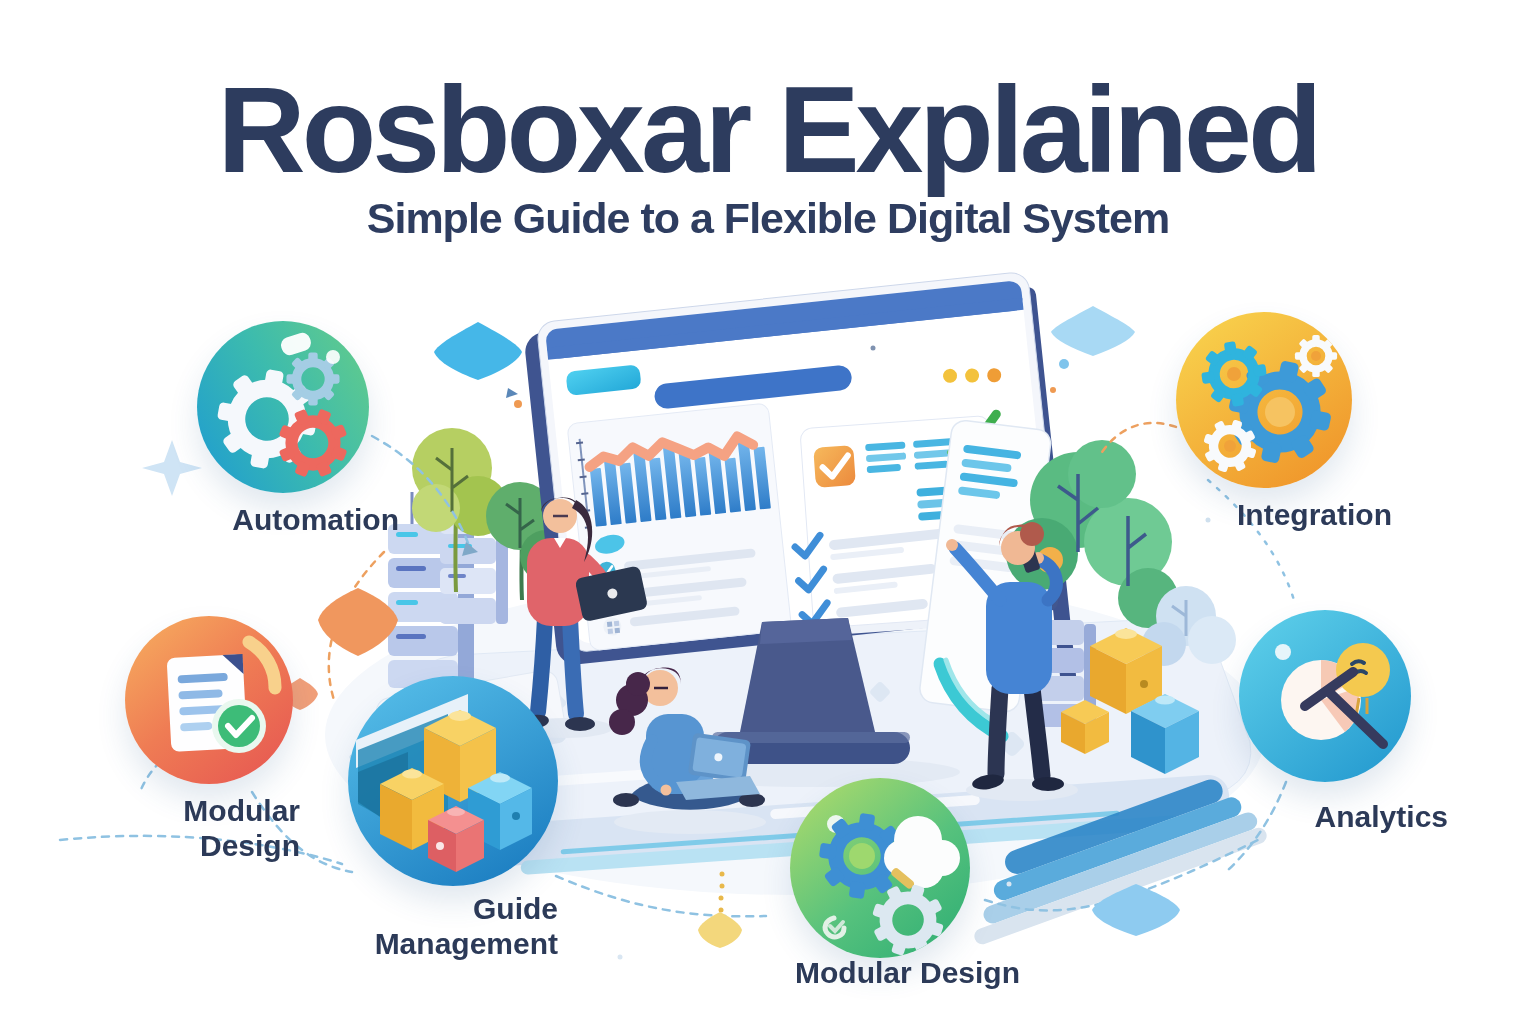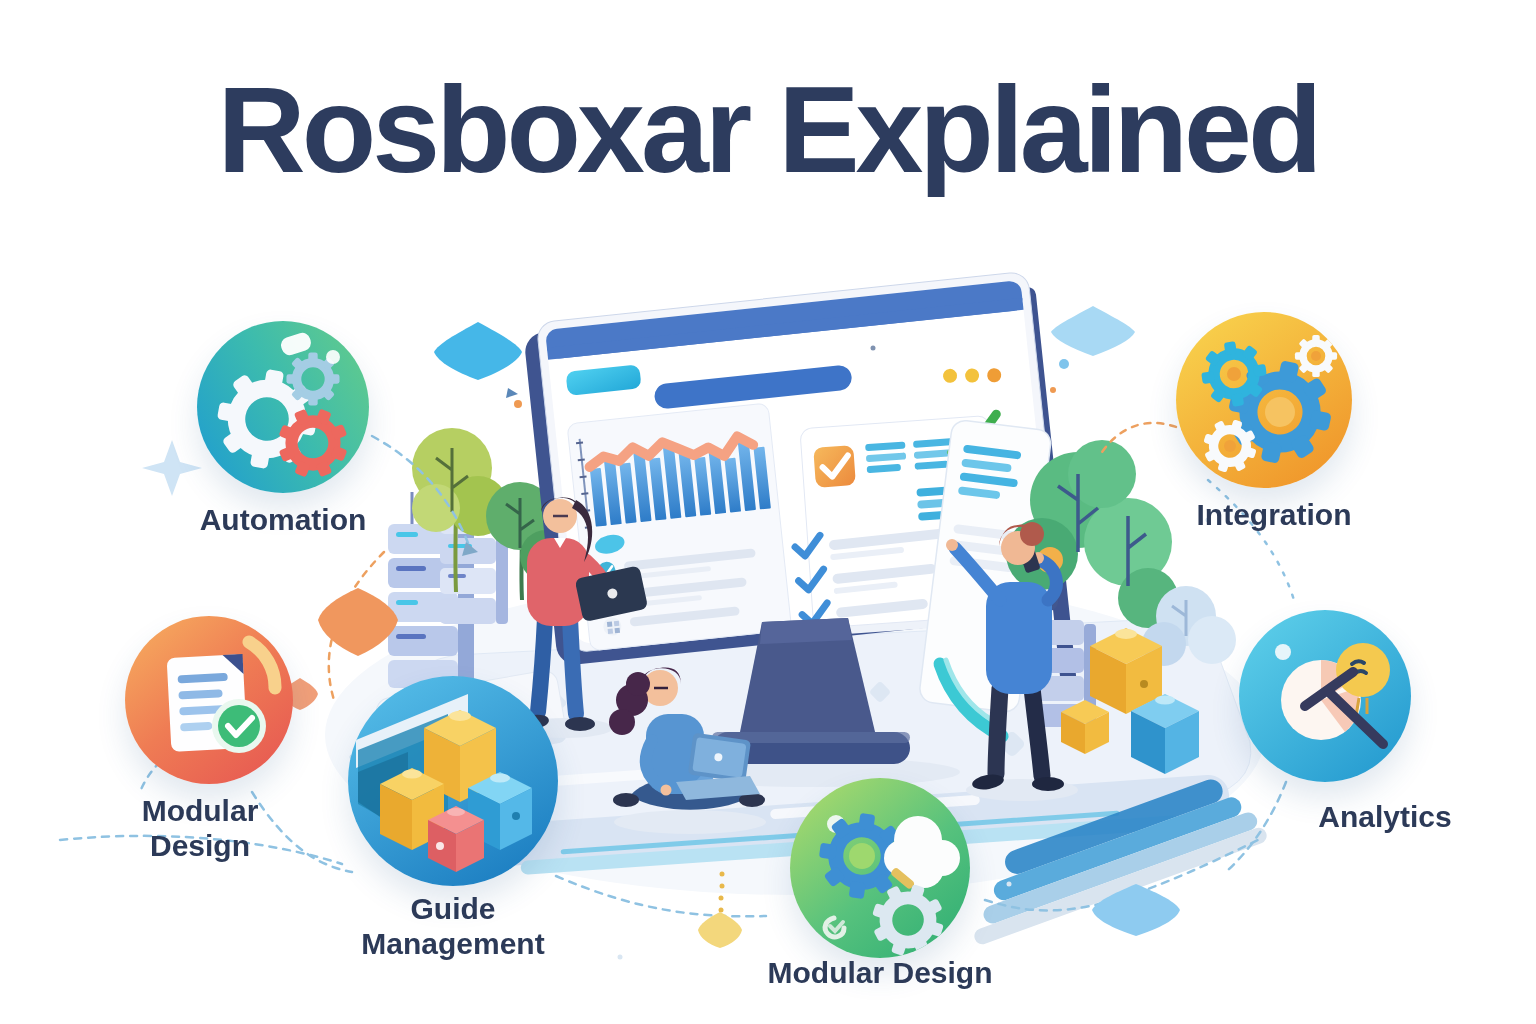--- a/index.html
+++ b/index.html
@@ -7,21 +7,21 @@
           font-family:"Liberation Sans",sans-serif;}
   .title{position:absolute;top:60px;left:0;right:0;text-align:center;
          font-size:122px;font-weight:bold;color:#2d3c5e;letter-spacing:-4px;}
   .subtitle{position:absolute;top:194px;left:0;right:0;text-align:center;
          font-size:43px;font-weight:600;color:#2e3d60;letter-spacing:-1px;}
   .scene{position:absolute;left:0;top:0;z-index:1;}
   .feature{position:absolute;z-index:2;}
   .badge{position:absolute;border-radius:50%;overflow:hidden;
          box-shadow:0 16px 30px rgba(45,90,140,.14);}
   .badge svg{display:block;width:100%;height:100%;}
-  .label{position:absolute;text-align:center;font-weight:bold;font-size:30px;
+  .label{position:absolute;text-align:right;font-weight:bold;font-size:30px;
          color:#2c3a58;line-height:1.16;}
   .nowrap{white-space:nowrap;}
   .g-auto{background:linear-gradient(60deg,#22a0cd 8%,#3cbbae 52%,#5fca8e 92%);}
   .g-integ{background:linear-gradient(145deg,#f8d14c 8%,#f0982c 88%);}
   .g-modl{background:linear-gradient(140deg,#f6aa5e 6%,#ef7c54 48%,#e75a52 92%);}
   .g-task{background:linear-gradient(150deg,#55bde8 6%,#1d7fc2 90%);}
   .g-modc{background:linear-gradient(140deg,#abda6c 6%,#57c27d 55%,#2fae74 96%);}
   .g-anal{background:linear-gradient(140deg,#5accе8 10%,#2a9fd2 85%);
           background:linear-gradient(140deg,#5acce8 10%,#2a9fd2 85%);}
 </style>
@@ -52,20 +52,21 @@
     <linearGradient id="gradOrangeCk" x1="0" y1="0" x2="1" y2="1">
       <stop offset="0" stop-color="#f6b95c"></stop>
         <stop offset="1" stop-color="#ec8a3d"></stop>
     </linearGradient>
   </defs>
 </svg>
 
 <div class="canvas">
 
   <div class="title">Rosboxar Explained</div>
+  <div class="subtitle">Simple Guide to a Flexible Digital System</div>
 
   <svg class="scene" width="1536" height="1024" viewBox="0 0 1536 1024">
 
     <g>
       <ellipse cx="795" cy="735" rx="470" ry="160" fill="#f5f8fc"></ellipse>
       <path d="M455,655 L1140,620 Q1205,618 1220,660 L1250,742 Q1258,790 1188,802 L588,864 Q506,870 478,822 L408,716 Q388,668 455,655 Z" fill="#edf2fa" stroke="#e0e9f5" stroke-width="1"></path>
       <rect x="470" y="800" width="760" height="42" rx="21" fill="#d9e4f3" transform="rotate(-4 850 821)"></rect>
       <rect x="520" y="838" width="660" height="14" rx="7" fill="#b9e2f3" transform="rotate(-4 850 845)"></rect>
       <rect x="560" y="830" width="560" height="5" rx="2.5" fill="#62c3e6" opacity="0.75" transform="rotate(-4 840 832)"></rect>
       <g transform="rotate(-20 1110 860)">
@@ -479,16 +480,16 @@
         <circle cx="82" cy="90" r="40" fill="#fdf6f1"></circle>
         <path d="M82,90 L82,50 A40,40 0 0 1 116,70 Z" fill="#f6c9b4"></path>
         <path d="M82,90 L118,78 A40,40 0 0 1 106,122 Z" fill="#f3b79e" opacity="0.7"></path>
         <circle cx="124" cy="60" r="27" fill="#f4c94f"></circle>
         <path d="M113,54 q6,-5 12,-1 M116,63 q6,-4 11,0" stroke="#2a4668" stroke-width="4" fill="none" stroke-linecap="round"></path>
         <path d="M120,88 l-3,18 M128,88 l0,16" stroke="#d9a33c" stroke-width="3"></path>
         <path d="M66,96 L114,62" stroke="#363b5e" stroke-width="10" stroke-linecap="round"></path>
         <path d="M92,84 L144,134" stroke="#363b5e" stroke-width="10" stroke-linecap="round"></path>
       </svg>
     </div>
-    <div class="label nowrap" style="left:1285px;top:800px;width:200px">Analytics</div>
+    <div class="label nowrap" style="left:1248px;top:800px;width:200px">Analytics</div>
   </div>
 
 </div>
 
 </body></html>

